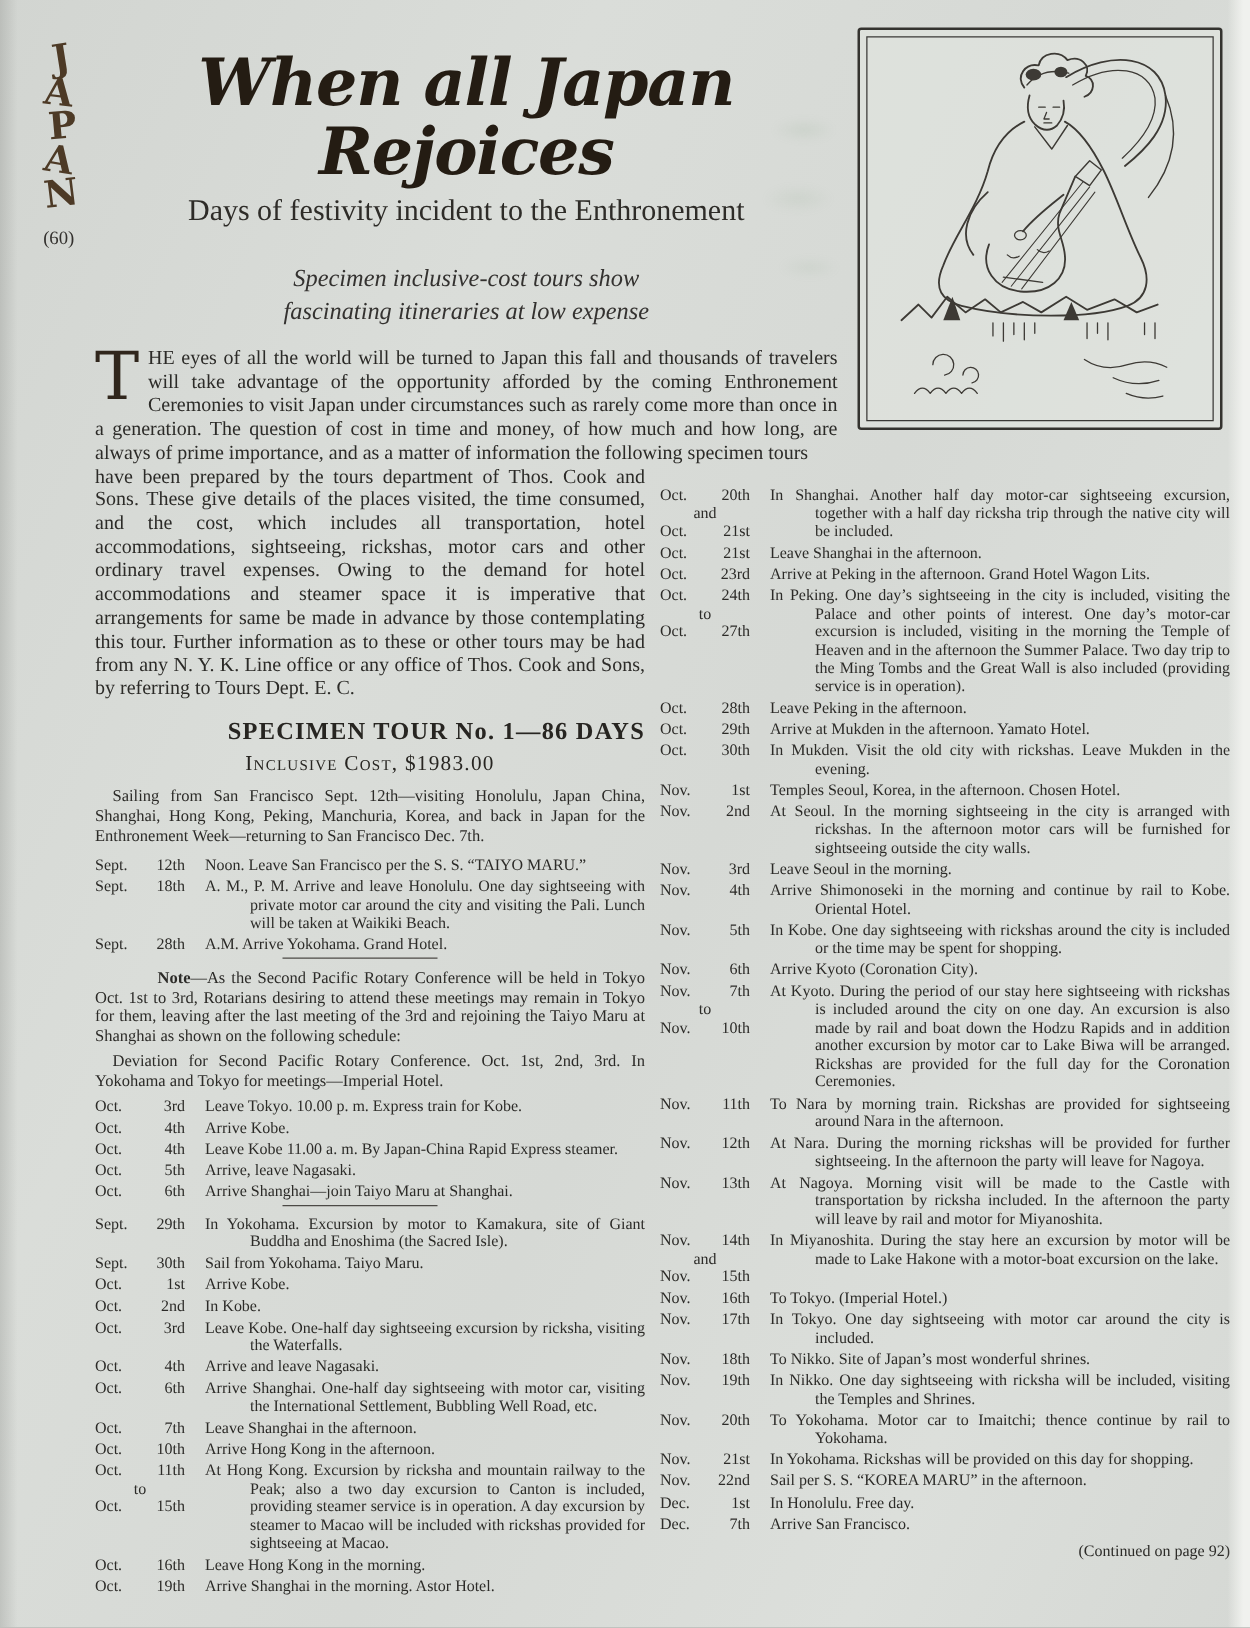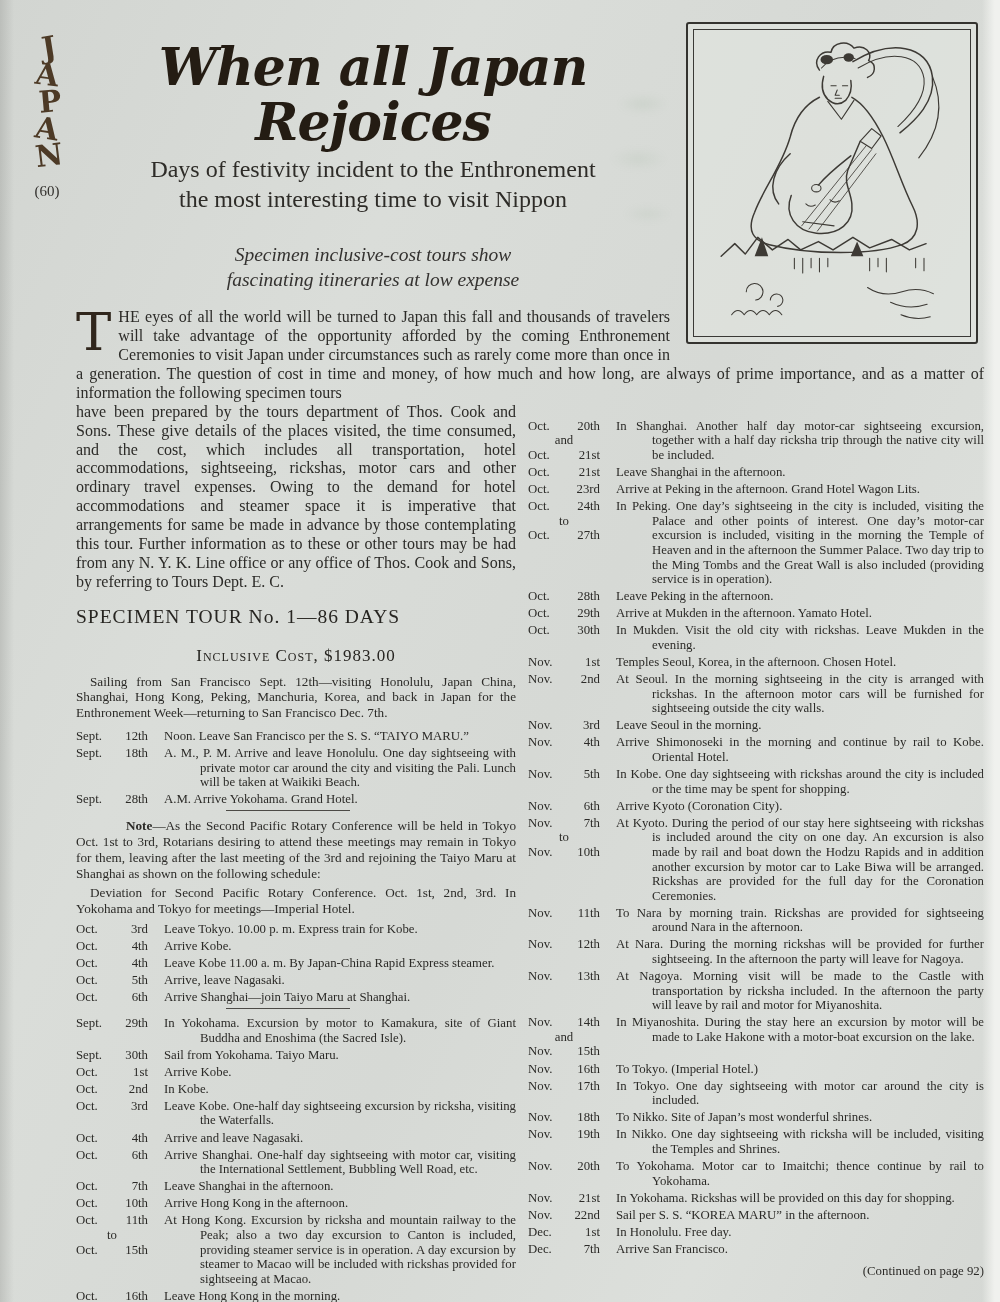--- a/index.html
+++ b/index.html
@@ -31,21 +31,21 @@
   .illo svg{display:block;width:100%;height:100%;}
   h1{margin:30px 0 6px 0;text-align:center;font-family:"DejaVu Serif",serif;font-style:italic;font-weight:bold;
      font-size:52px;line-height:1.05;color:#241c13;letter-spacing:-1px;}
   .sub{margin:1px 0;text-align:center;font-size:24px;line-height:1.22;color:#2e2c28;}
   .tag{margin:1px 0;text-align:center;font-style:italic;font-size:19.5px;line-height:1.25;color:#343230;}
   .tag-first{margin-top:28px;}
   .intro{margin:16px 0 0 0;font-size:16px;line-height:1.18;text-align:justify;}
   .dropcap{float:left;font-size:53px;line-height:.8;padding:3px 7px 0 0;color:#30261c;font-family:"DejaVu Serif",serif;}
   .intro-narrow{margin:0;font-size:16px;line-height:1.18;text-align:justify;}
   .right-col{float:right;width:456px;margin:16px 0 0 12px;min-height:890px;}
-  h2{margin:14px 0 18px 0;text-align:left;font-size:19.5px;font-weight:normal;letter-spacing:1px;color:#272521;}
+  h2{margin:14px 0 4px 0;text-align:right;font-size:19.5px;font-weight:bold;letter-spacing:1px;color:#272521;}
   h3{margin:0 0 8px 0;text-align:center;font-size:17px;font-weight:normal;font-variant:small-caps;letter-spacing:1px;color:#272521;}
   .summary{margin:0 0 8px 0;font-size:13.2px;line-height:1.2;text-align:justify;text-indent:14px;}
   .note{margin:6px 0 4px 0;font-size:13.2px;line-height:1.2;text-align:justify;text-indent:14px;}
   .note b{font-weight:bold;margin-left:36px;}
   .deviation{margin:0 0 5px 0;font-size:13.2px;line-height:1.2;text-align:justify;text-indent:14px;}
   .entry{display:flex;margin-bottom:2.5px;font-size:12.8px;line-height:1.14;}
   .edate{flex:none;width:88px;padding-right:6px;box-sizing:border-box;}
   .dl{display:flex;justify-content:space-between;width:72px;}
   .dl.mid{display:block;text-align:center;width:72px;}
   .etext{flex:1;padding-left:36px;text-indent:-36px;text-align:justify;}
@@ -110,21 +110,20 @@
           <path d="M50,250 a8,8 0 1,1 9,8 M73,258 a6,6 0 1,1 7,6" stroke-width="1"></path>
           <path d="M36,272 q6,-8 12,0 q6,-8 12,0 q6,-8 12,0 q6,-8 12,0" stroke-width="1"></path>
           <path d="M166,246 q15,10 33,4 q16,-5 30,2 M188,260 q17,8 35,2 M198,272 q14,6 28,2" stroke-width="1"></path>
         </svg>
       </div>
     </div>
 
     <header>
       <h1>When all Japan Rejoices</h1>
       <p class="sub">Days of festivity incident to the Enthronement</p>
-      <p class="sub">the most interesting time to visit Nippon</p>
       <p class="tag tag-first">Specimen inclusive-cost tours show</p>
       <p class="tag">fascinating itineraries at low expense</p>
     </header>
 
     <p class="intro"><span class="dropcap">T</span><span>HE eyes of all the world will be turned to Japan this fall and thousands of travelers will take advantage of the opportunity afforded by the coming Enthronement Ceremonies to visit Japan under circumstances such as rarely come more than once in a generation.  The question of cost in time and money, of how much and how long, are always of prime importance, and as a matter of information the following specimen tours</span></p>
 
     <aside class="right-col">
       <div data-list="right_itinerary">
           <div class="entry">
             <div class="edate">

